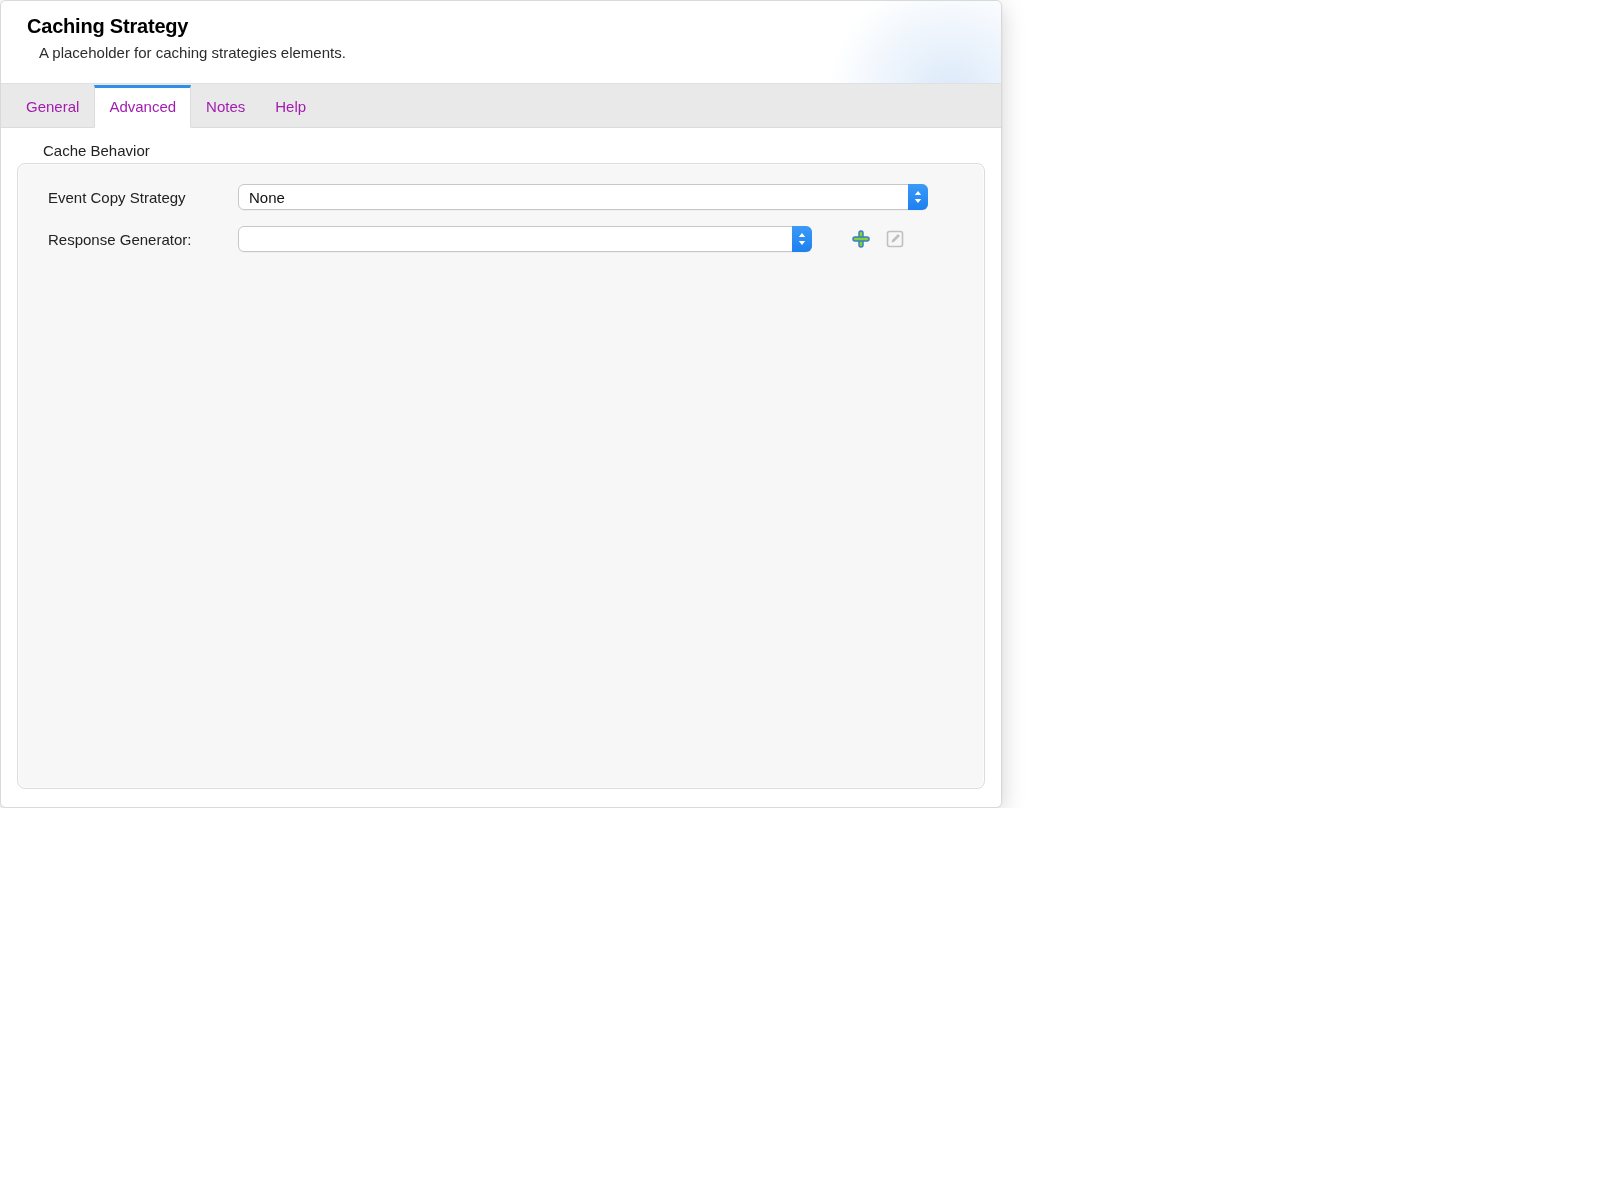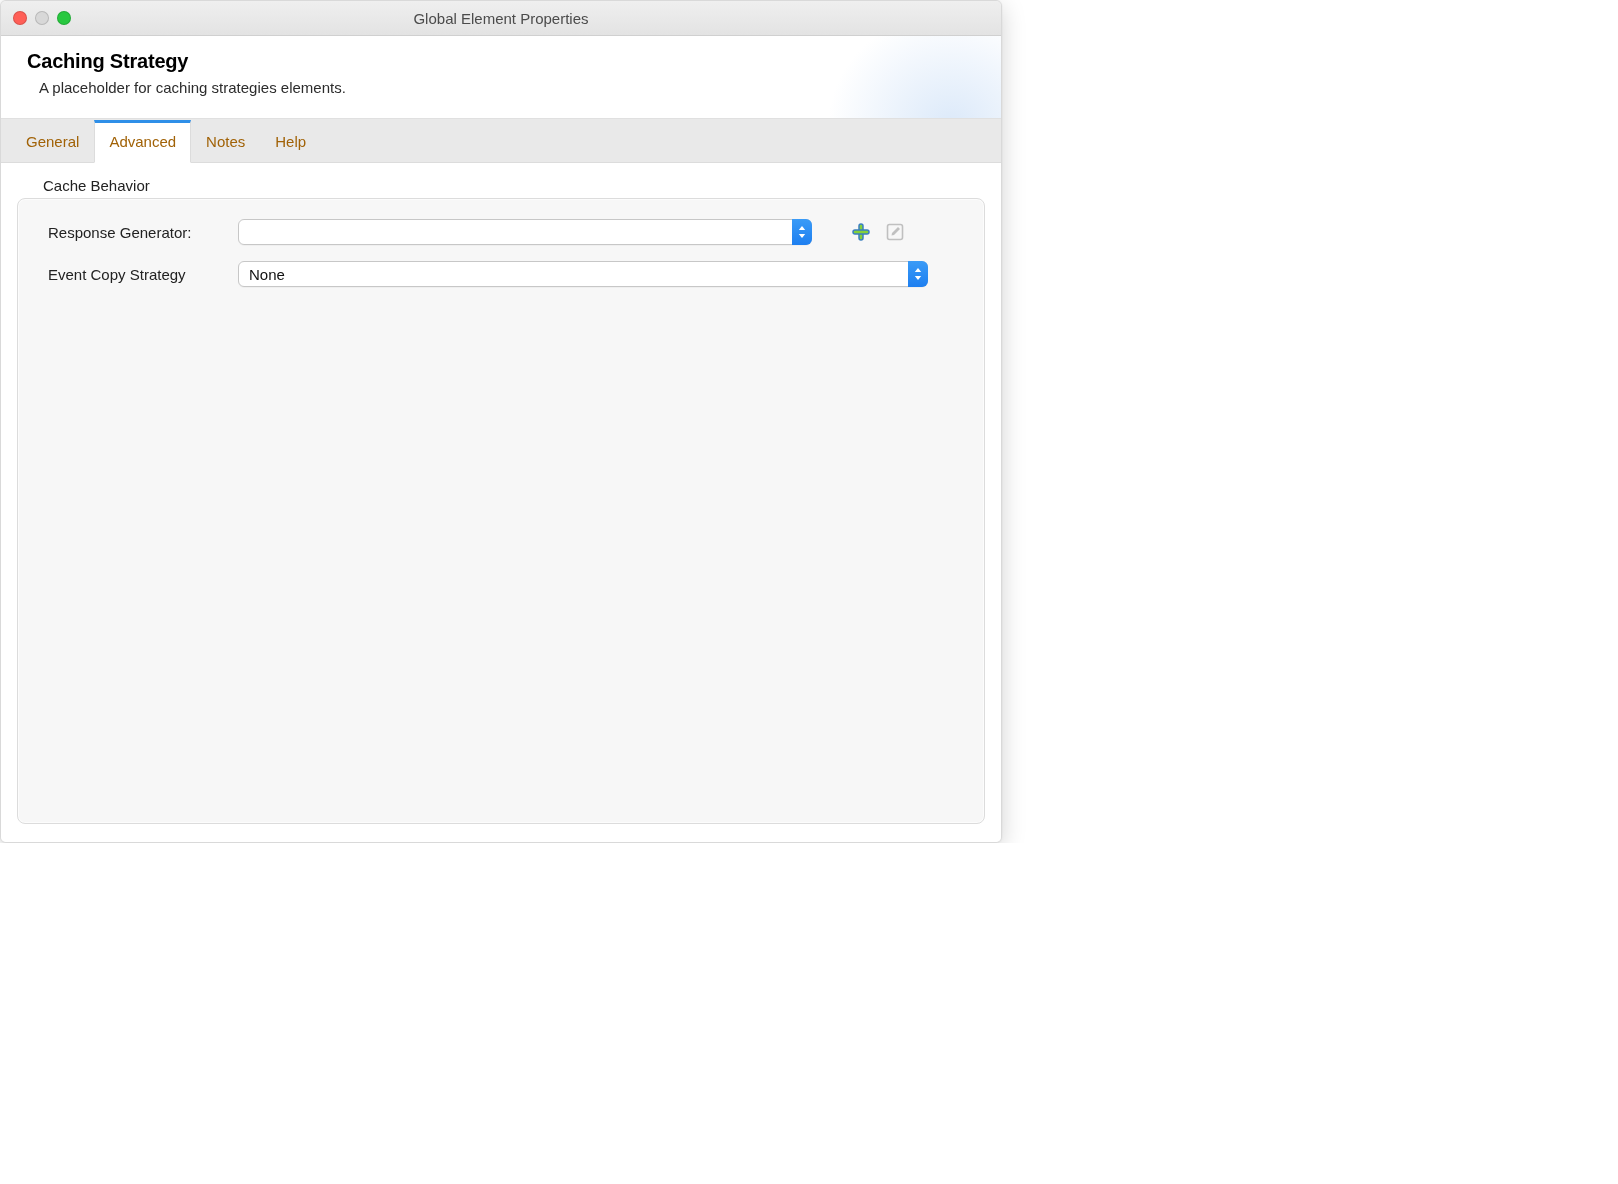--- a/index.html
+++ b/index.html
@@ -79,21 +79,21 @@
   
   .tabbar {
     background: #e9e9e9;
     border-bottom: 1px solid #dcdcdc;
     display: flex;
     padding-left: 10px;
   }
   .tab {
     padding: 12px 14px;
     font-size: 15px;
-    color: #a16207;
+    color: #a21caf;
     cursor: pointer;
     position: relative;
     top: 1px;
     border: 1px solid transparent;
     border-bottom: none;
   }
   .tab.active {
     background: #ffffff;
     border: 1px solid #dcdcdc;
     border-bottom: 1px solid #ffffff;
@@ -161,45 +161,50 @@
     width: 22px; height: 22px;
     display: flex; align-items: center; justify-content: center;
     cursor: pointer;
   }
 </style>
 </head>
 <body>
 
 <div class="window">
 
-  <div class="titlebar">
-    <div class="traffic">
-      <div class="dot red"></div>
-      <div class="dot grey"></div>
-      <div class="dot green"></div>
-    </div>
-    <div class="title">Global Element Properties</div>
-  </div>
 
   <div class="header">
     <div class="glow"></div>
     <h1>Caching Strategy</h1>
     <div class="desc">A placeholder for caching strategies elements.</div>
   </div>
 
   <div class="tabbar">
     <div class="tab">General</div>
     <div class="tab active">Advanced</div>
     <div class="tab">Notes</div>
     <div class="tab">Help</div>
   </div>
 
   <div class="content">
     <div class="group-label">Cache Behavior</div>
     <div class="group-box">
+
+      <div class="row">
+        <div class="lbl">Event Copy Strategy</div>
+        <div class="combo" style="width:690px;">
+          <span>None</span>
+          <span class="cap">
+            <svg width="10" height="14" viewBox="0 0 10 14">
+              <path d="M5 1 L8.2 5 L1.8 5 Z" fill="#fff"></path>
+              <path d="M5 13 L1.8 9 L8.2 9 Z" fill="#fff"></path>
+            </svg>
+          </span>
+        </div>
+      </div>
 
       <div class="row">
         <div class="lbl">Response Generator:</div>
         <div class="combo" style="width:574px;">
           <span></span>
           <span class="cap">
             <svg width="10" height="14" viewBox="0 0 10 14">
               <path d="M5 1 L8.2 5 L1.8 5 Z" fill="#fff"></path>
               <path d="M5 13 L1.8 9 L8.2 9 Z" fill="#fff"></path>
             </svg>
@@ -213,28 +218,15 @@
           </svg>
         </div>
         <div class="iconbtn" style="opacity:0.5;">
           <svg width="18" height="18" viewBox="0 0 18 18">
             <rect x="1.5" y="1.5" width="15" height="15" rx="2" fill="none" stroke="#8a8a8a" stroke-width="1.6"></rect>
             <path d="M12 4 L14 6 L8 12 L5.5 12.5 L6 10 Z" fill="#8a8a8a"></path>
           </svg>
         </div>
       </div>
 
-      <div class="row">
-        <div class="lbl">Event Copy Strategy</div>
-        <div class="combo" style="width:690px;">
-          <span>None</span>
-          <span class="cap">
-            <svg width="10" height="14" viewBox="0 0 10 14">
-              <path d="M5 1 L8.2 5 L1.8 5 Z" fill="#fff"></path>
-              <path d="M5 13 L1.8 9 L8.2 9 Z" fill="#fff"></path>
-            </svg>
-          </span>
-        </div>
-      </div>
-
     </div>
   </div>
 </div>
 
 </body></html>

